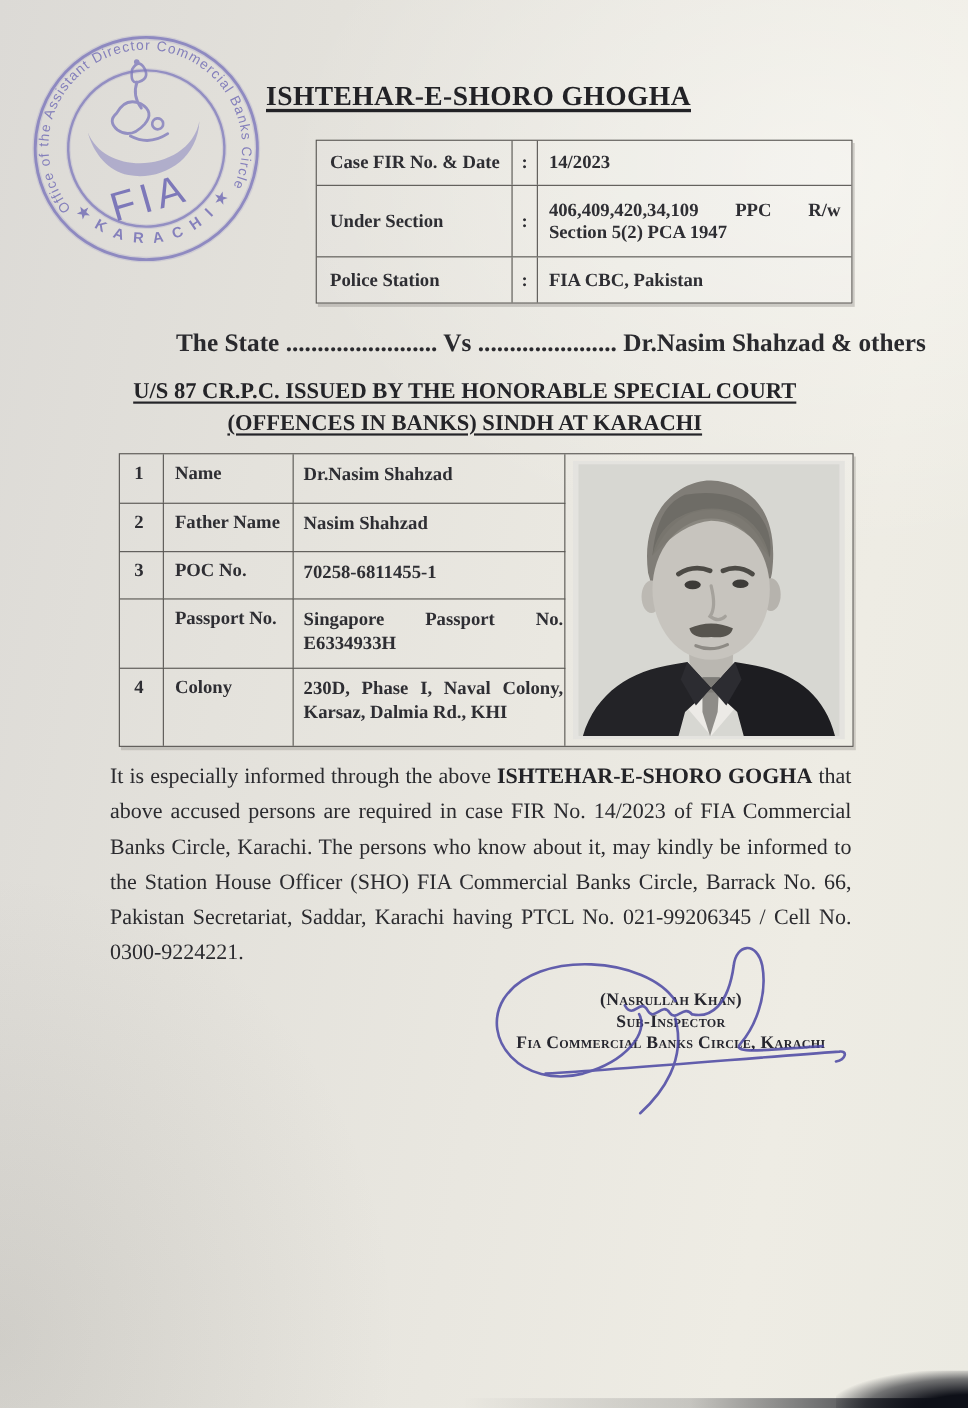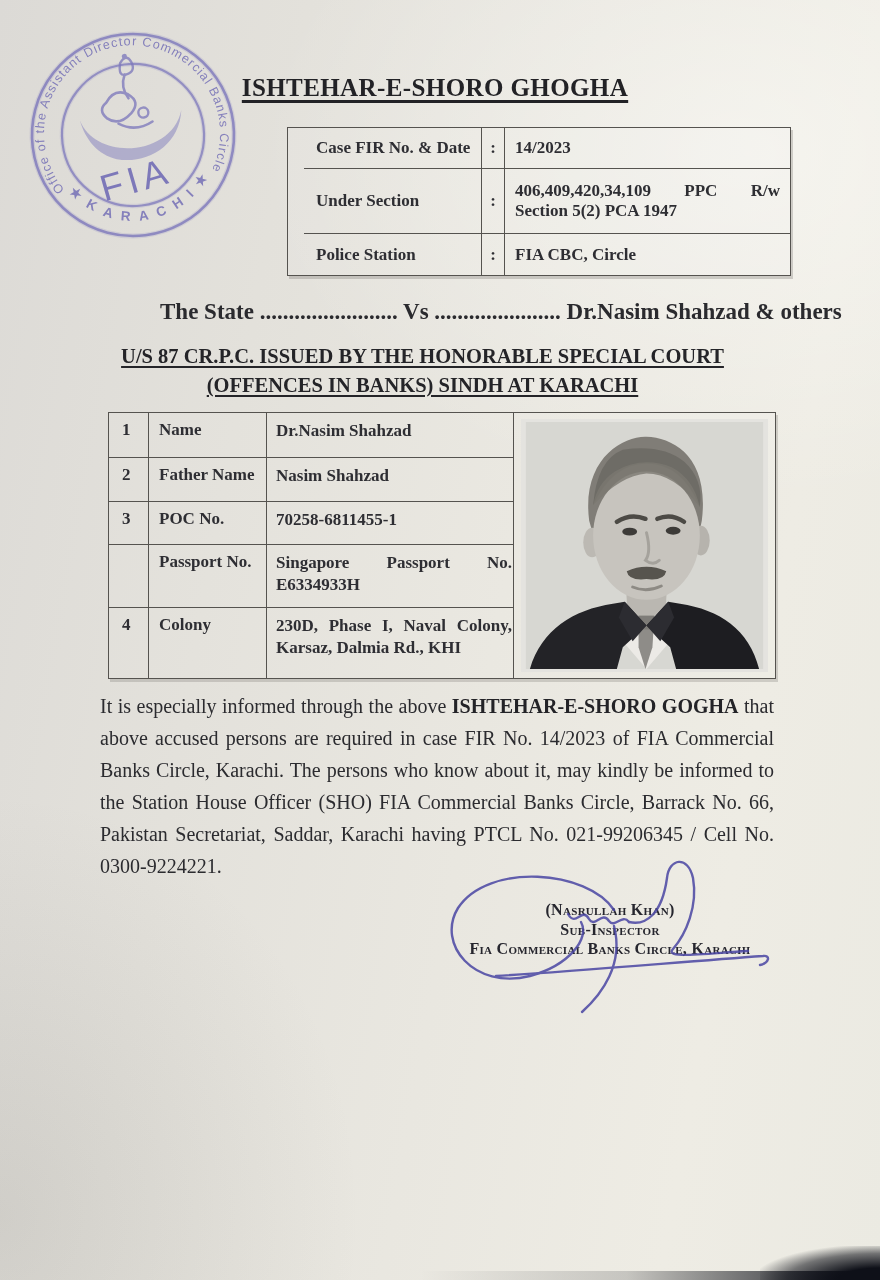--- a/index.html
+++ b/index.html
@@ -18,21 +18,20 @@
   .doc-title{
     position:absolute;left:0;top:74px;width:870px;text-align:center;
     font-size:25px;font-weight:bold;letter-spacing:.4px;color:#222226;
     text-decoration:underline;text-decoration-thickness:2.5px;text-underline-offset:4px;
   }
   
   .case-table{
     position:absolute;left:287px;top:127px;width:486px;
     border:1.6px solid #55534f;background:rgba(255,255,255,0.06);
     box-shadow:2px 3px 0 rgba(90,88,84,0.25);
-    padding-left:16px;
   }
   .ct-row{display:grid;grid-template-columns:178px 23px 1fr;}
   .ct-row + .ct-row{border-top:1.5px solid #55534f;}
   .ct-label,.ct-colon,.ct-value{display:flex;flex-direction:column;justify-content:center;font-size:17px;font-weight:bold;color:#2e2e33;}
   .ct-label{padding:6px 4px 6px 12px;border-right:1.5px solid #55534f;}
   .ct-colon{align-items:center;border-right:1.5px solid #55534f;}
   .ct-value{padding:6px 10px;}
   .r1{height:40px;} .r2{height:64px;} .r3{height:41px;}
   .just{text-align:justify;text-align-last:justify;}
   
@@ -125,21 +124,21 @@
       <div class="ct-label">Under Section</div>
       <div class="ct-colon">:</div>
       <div class="ct-value">
         <div class="just">406,409,420,34,109 PPC R/w</div>
         <div>Section 5(2) PCA 1947</div>
       </div>
     </div>
     <div class="ct-row r3">
       <div class="ct-label">Police Station</div>
       <div class="ct-colon">:</div>
-      <div class="ct-value">FIA CBC, Circle</div>
+      <div class="ct-value">FIA CBC, Pakistan</div>
     </div>
   </div>
 
   <div class="versus"><span>The State</span> <span>........................</span> <span>Vs</span> <span>......................</span> <span>Dr.Nasim Shahzad &amp; others</span></div>
 
   <div class="heading">
     <span>U/S 87 CR.P.C. ISSUED BY THE HONORABLE SPECIAL COURT</span><br>
     <span>(OFFENCES IN BANKS) SINDH AT KARACHI</span>
   </div>
 

